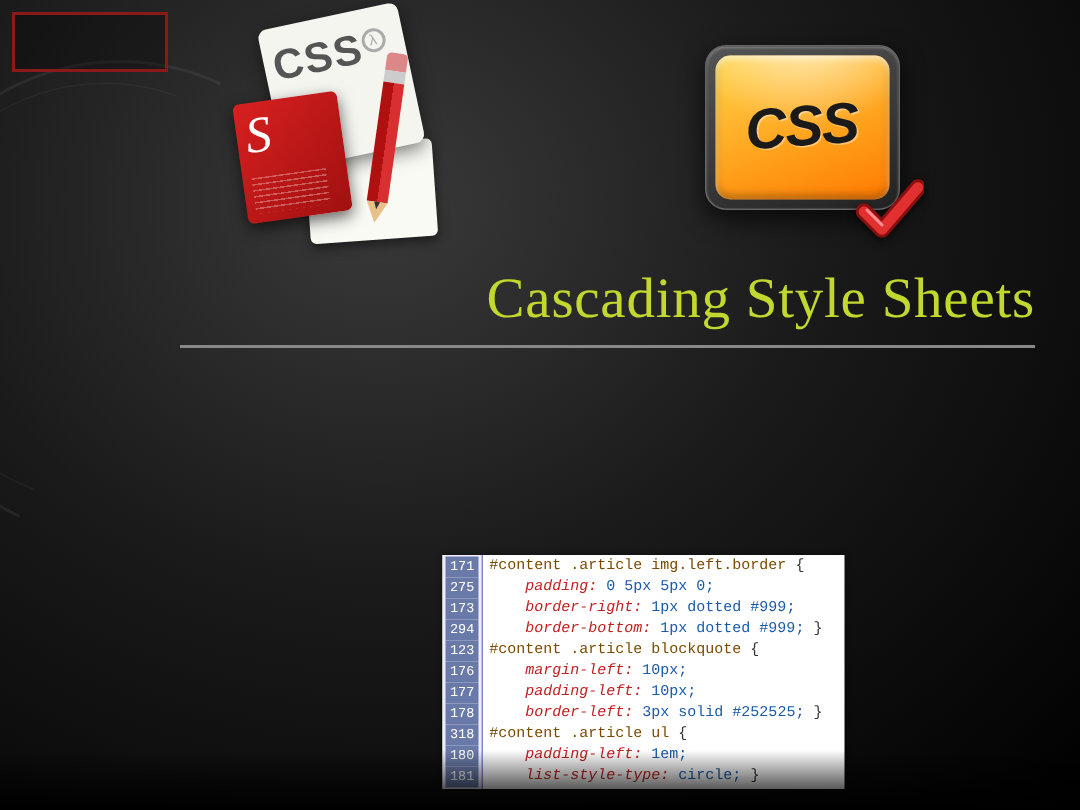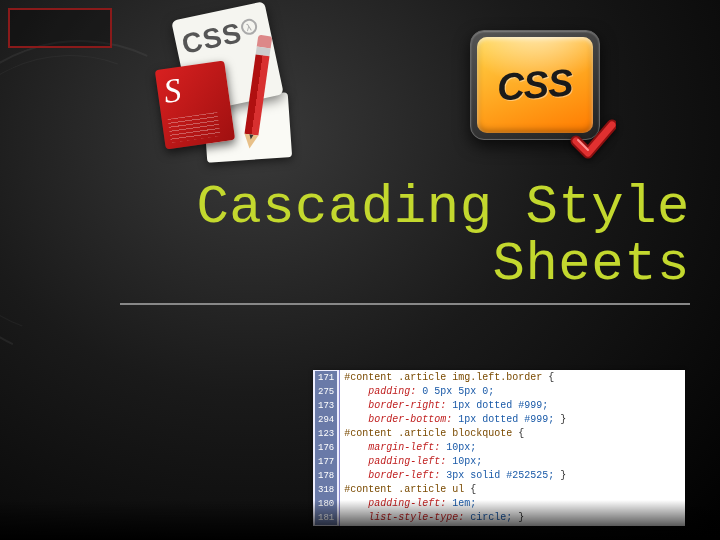--- a/index.html
+++ b/index.html
@@ -189,38 +189,38 @@
   .checkmark svg { filter: drop-shadow(0 2px 3px rgba(0,0,0,0.6)); }
   
   .title-block {
     position: absolute;
     top: 180px;
     left: 120px;
     right: 30px;
     text-align: right;
   }
   .title-block h1 {
-    font-family: Liberation Mono, monospace;
+    font-family: Liberation Serif, serif;
     font-weight: 400;
-    font-size: 54px;
+    font-size: 38px;
     color: #c3d82e;
     line-height: 1.05;
     letter-spacing: 0.5px;
   }
   .title-rule {
     margin-top: 10px;
     height: 2px;
     background: #888;
   }
   
   .code-snippet {
     position: absolute;
-    left: 313px;
+    left: 295px;
     top: 370px;
-    width: 372px;
+    width: 268px;
     background: #fff;
     font-family: 'Courier New', monospace;
     font-size: 10px;
     line-height: 14px;
     display: flex;
     box-shadow: 0 0 4px rgba(0,0,0,0.4);
     justify-content: center;
   }
   .gutter {
     background: #eef;

